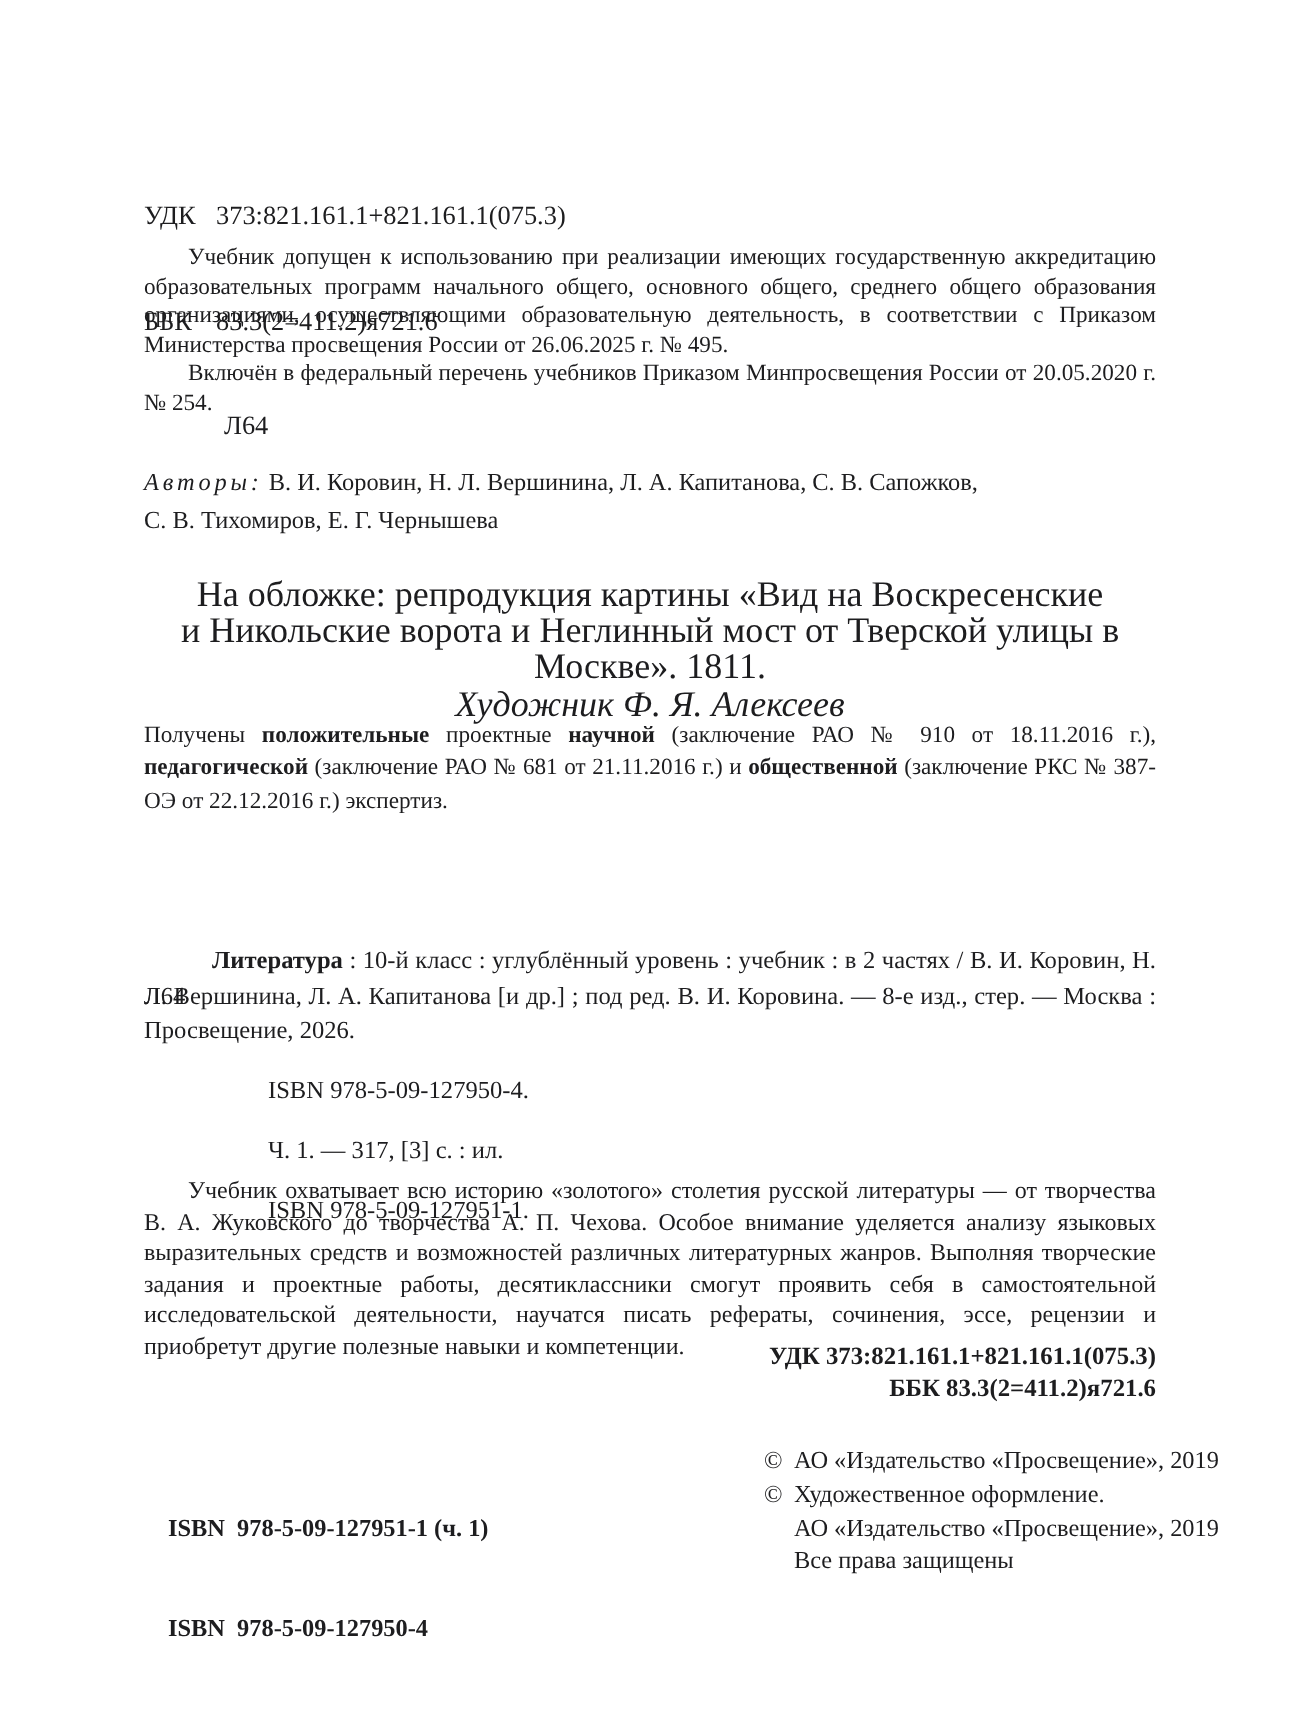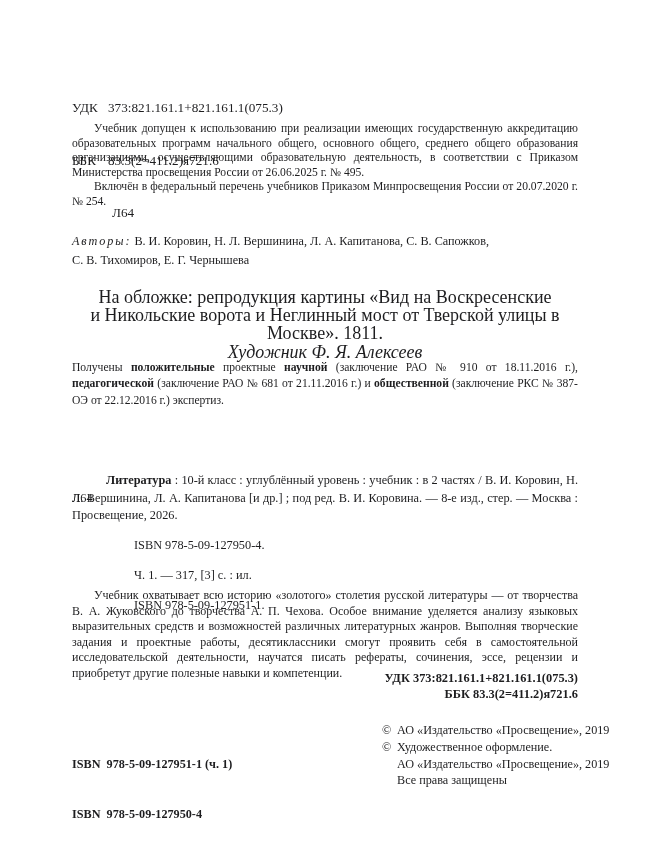--- a/index.html
+++ b/index.html
@@ -146,21 +146,21 @@
 
   
   .footer {
     position: absolute;
     top: 722px;
     left: 0;
     width: 506px;
   }
   .footer-isbn {
     position: absolute;
-    left: 0;
+    left: 12px;
     top: 0;
     font-size: 12.2px;
     line-height: 16.8px;
     font-weight: bold;
     white-space: pre;
   }
   .footer-rights {
     position: absolute;
     left: 278px;
     top: 0;
@@ -186,21 +186,21 @@
 <div class="page">
 
   <div class="codes">
     <div><span class="lbl">УДК</span><span>373:821.161.1+821.161.1(075.3)</span></div>
     <div><span class="lbl">ББК</span><span>83.3(2=411.2)я721.6</span></div>
     <span class="l64">Л64</span>
   </div>
 
   <div class="approval">
     <p>Учебник допущен к использованию при реализации имеющих государственную аккредитацию образовательных программ начального общего, основного общего, среднего общего образования организациями, осуществляющими образовательную деятельность, в соответствии с Приказом Министерства просвещения России от 26.06.2025 г. № 495.</p>
-    <p>Включён в федеральный перечень учебников Приказом Минпросвещения России от 20.07.2020 г. № 254.</p>
+    <p>Включён в федеральный перечень учебников Приказом Минпросвещения России от 20.05.2020 г. № 254.</p>
   </div>
 
   <div class="authors">
     <span class="line1"><span class="cap">Авторы:</span><span> В. И. Коровин, Н. Л. Вершинина, Л. А. Капитанова, С. В. Сапожков,</span></span>
     <span class="line2">С. В. Тихомиров, Е. Г. Чернышева</span>
   </div>
 
   <div class="cover-note">
     <div>На обложке: репродукция картины «Вид на Воскресенские</div>
     <div>и Никольские ворота и Неглинный мост от Тверской улицы в Москве». 1811.</div>

